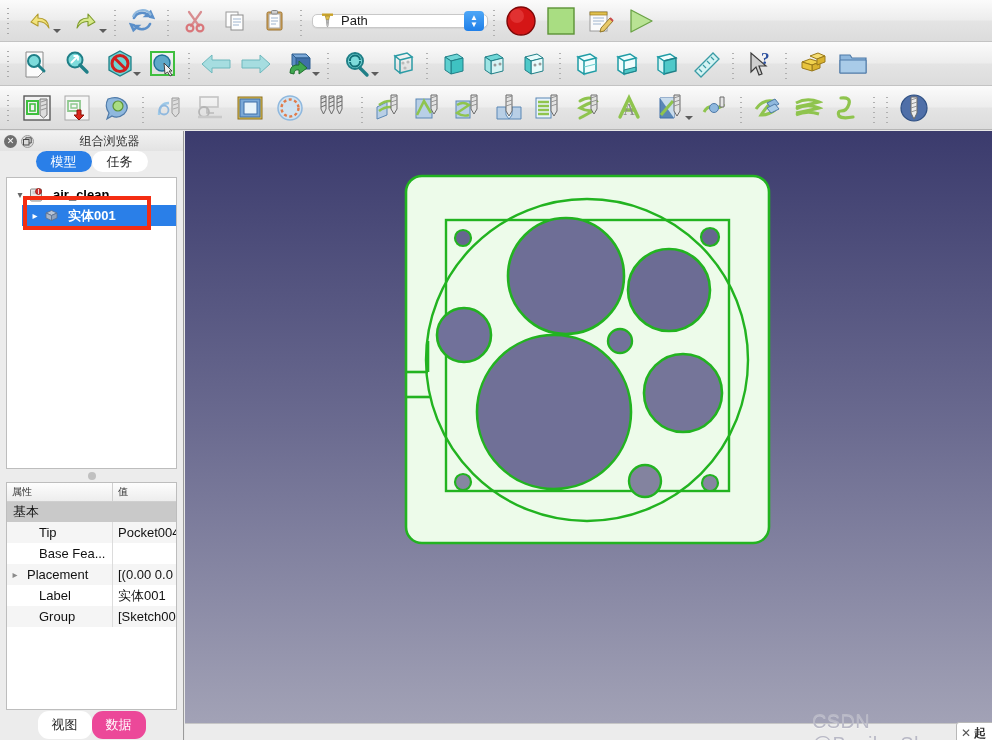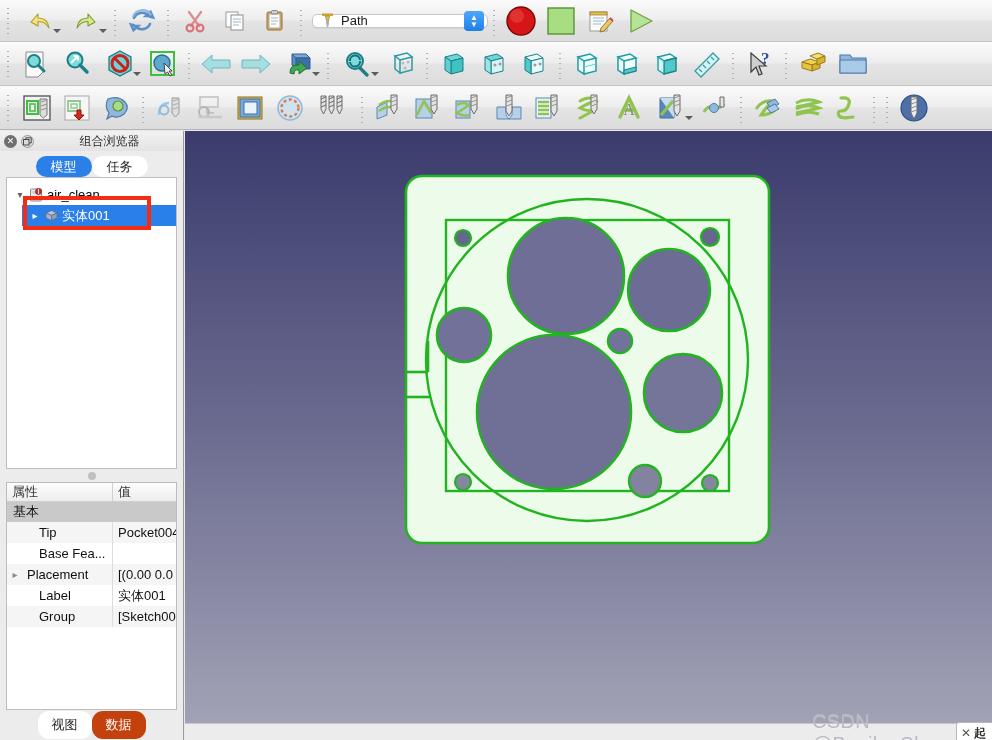--- a/index.html
+++ b/index.html
@@ -76,58 +76,58 @@
   }
   .panel-title .ttl { position: absolute; left: 0; right: 0; text-align: center; margin-left: 36px; }
   .pbtn {
     width: 13px; height: 13px; border-radius: 50%; margin-left: 4px; z-index: 2;
     display:flex;align-items:center;justify-content:center; flex:none;
   }
   .pbtn.close { background: #6f6f6f; color: #fff; font-size: 9px; line-height: 9px; font-weight: bold;}
   .pbtn.float { background: #dcdcdc; border: 1px solid #9a9a9a; }
 
   .tabstrip {
-    height: 26px; display: flex; align-items: flex-end; justify-content: center;
+    height: 26px; display: flex; align-items: flex-start; justify-content: center;
     gap: 0px; background: #ececec;
   }
   .mtab {
     min-width: 56px; height: 21px; padding: 0 12px;
     display: flex; align-items: center; justify-content: center;
     font-size: 13px; color: #2b2b2b; border-radius: 11px;
     background: transparent;
   }
   .mtab.active { background: #2a7fe8; color: #fff; }
   .mtab.plainbox { background:#fff; border-radius: 11px; }
 
   #treebox {
     margin: 0 6px; background: #fff; border: 1px solid #bdbdbd;
     flex: none; height: 292px; overflow: hidden; position: relative;
   }
   .trow { display: flex; align-items: center; height: 21px; font-size: 13px; padding-left: 6px; }
   .trow.sel { background: #2a7fe8; color: #fff; }
   .twist { width: 14px; font-size: 10px; color: #666; flex:none; text-align:center; }
   .trow.sel .twist { color: #fff; }
   .ticon { width: 18px; flex: none; display:flex; align-items:center; justify-content:center;}
-  .tlabel { font-weight: normal; margin-left: 2px; }
+  .tlabel { font-weight: bold; margin-left: 8px; }
 
   
   #redbox {
     position: absolute; left: 23px; top: 196px;
     width: 128px; height: 34px;
     border: 4px solid #f42d12; z-index: 30; pointer-events: none;
   }
 
   .splitter { height: 13px; display: flex; align-items: center; justify-content: center; }
   .splitter .dot { width: 8px; height: 8px; border-radius: 50%; background: #c0c0c0; }
 
   #propbox {
     margin: 0 6px; background: #fff; border: 1px solid #bdbdbd;
     flex: 1; overflow: hidden; display: flex; flex-direction: column;
   }
-  .phead { display: flex; height: 19px; font-size: 13px; color:#333;
+  .phead { display: flex; height: 19px; font-size: 10px; color:#333;
            background: linear-gradient(to bottom,#fdfdfd,#ededed); border-bottom:1px solid #cfcfcf;}
   .phead .c1 { width: 106px; padding-left: 5px; display:flex;align-items:center;
                border-right: 1px solid #cfcfcf; }
   .phead .c2 { flex:1; padding-left: 5px; display:flex;align-items:center; }
   .pgroup { height: 20px; background: #c9c9c9; font-size: 13px; color:#111;
             display:flex; align-items:center; padding-left: 6px; }
   .prow { display:flex; height: 21px; font-size: 13px; color:#111; align-items: stretch; }
   .prow:nth-of-type(odd) { background: #f5f5f5; }
   .prow .k { width: 106px; display:flex;align-items:center; border-right:1px solid #dcdcdc; }
   .prow .k .exp { width: 16px; text-align:center; color:#8a8a8a; font-size: 10px; flex:none;}
@@ -135,21 +135,21 @@
   .prow .k.indent .kt { margin-left: 32px; }
   .prow .v { flex:1; display:flex;align-items:center; padding-left: 5px;
              white-space: nowrap; overflow: hidden; }
   .pfill { flex:1; background:#fff; }
 
   .bottomtabs { height: 30px; display:flex; align-items:center; justify-content:center;
                 background:#ececec; }
   .btab { min-width: 50px; height: 28px; padding: 0 14px; font-size: 13px;
           display:flex;align-items:center;justify-content:center; border-radius: 11px; color:#2b2b2b;}
   .btab.white { background:#fff; }
-  .btab.active { background:#c2410c; color:#fff;font-family:Liberation Serif, serif; }
+  .btab.active { background:#ec4899; color:#fff;font-family:Liberation Serif, serif; }
 
   
   #view3d {
     position: absolute; left: 185px; top: 131px; width: 807px; height: 592px;
     background: linear-gradient(to bottom, #3b3b6d 0%, #6b6b90 50%, #a2a2b6 100%);
     overflow: hidden;
   }
   #view3d svg { display:block; }
   #watermark {
     position: absolute; left: 812px; top: 710px;

